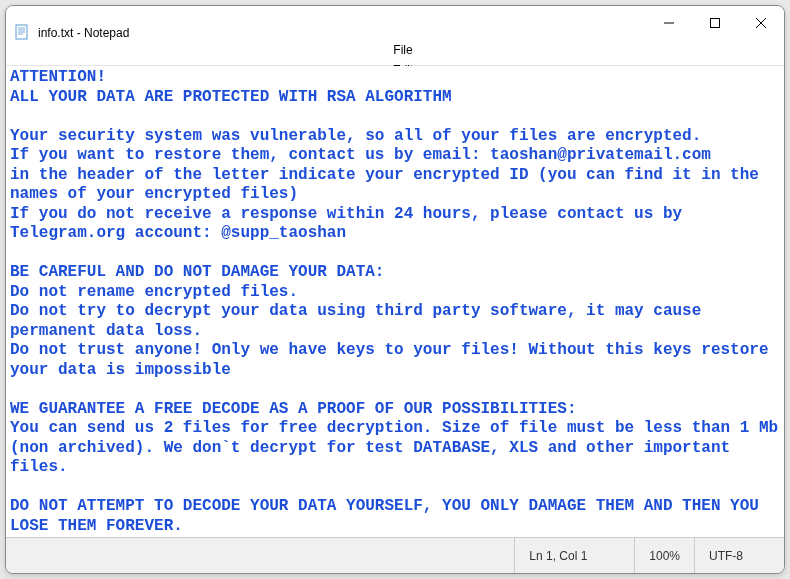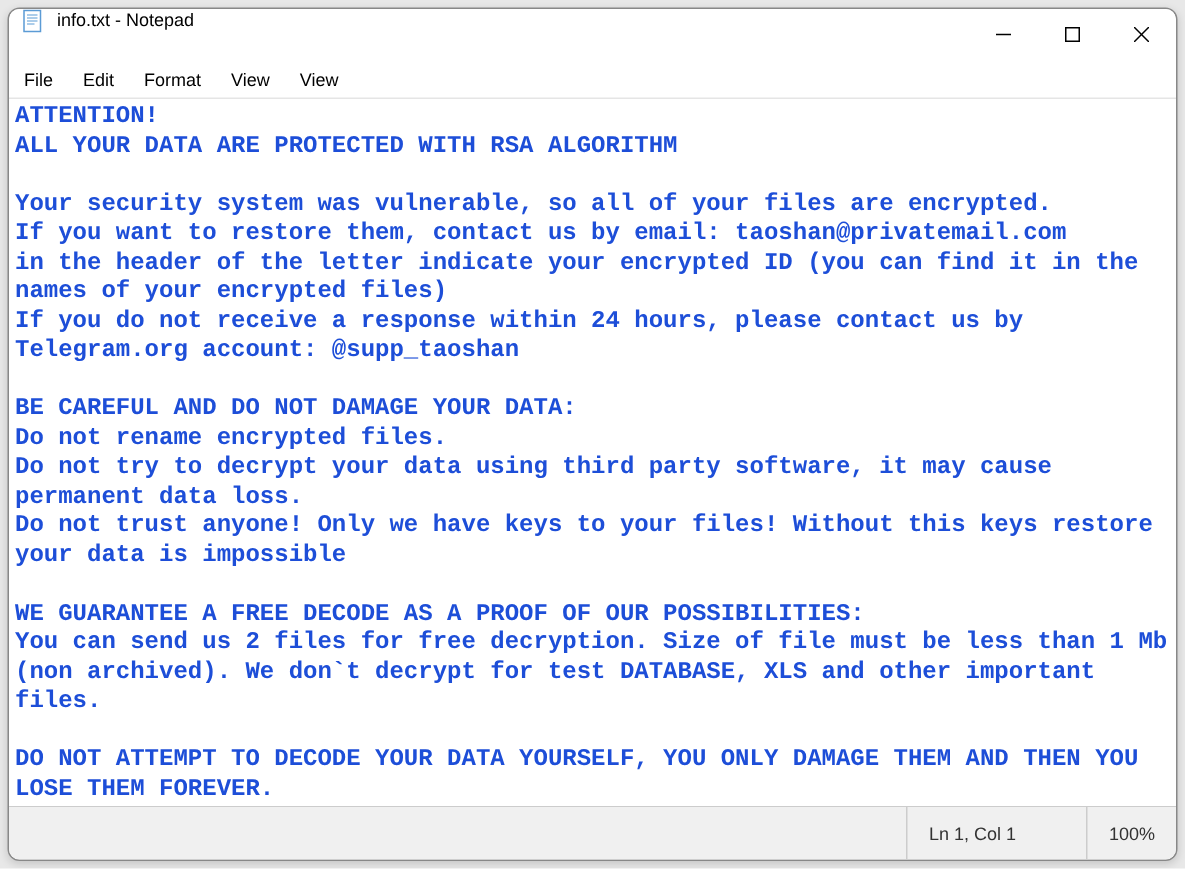--- a/index.html
+++ b/index.html
@@ -25,21 +25,21 @@
       border: 1px solid #888;
       border-radius: 8px;
       display: flex;
       flex-direction: column;
       overflow: hidden;
       box-shadow: 0 2px 6px rgba(0,0,0,0.15);
     }
     .titlebar {
       height: 34px;
       display: flex;
-      align-items: flex-start;
+      align-items: flex-end;
       background: #ffffff;
       padding-left: 8px;
     }
     .titlebar-icon {
       width: 16px;
       height: 16px;
       margin-right: 8px;
       display: flex;
       align-items: center;
       justify-content: center;
@@ -60,23 +60,24 @@
       align-items: center;
       justify-content: center;
       cursor: pointer;
       font-size: 12px;
       color: #000;
     }
     .menubar {
       height: 26px;
       display: flex;
       align-items: center;
-      padding-left: 0;
+      padding-left: 16px;
       background: #ffffff;
       border-bottom: 1px solid #e5e5e5;
+      flex-direction: column;
     }
     .menu-item {
       padding: 3px 10px;
       font-size: 12px;
       color: #000;
       cursor: pointer;
     }
     .text-area {
       flex: 1;
       padding: 2px 4px;
@@ -171,14 +172,15 @@
 WE GUARANTEE A FREE DECODE AS A PROOF OF OUR POSSIBILITIES:
 You can send us 2 files for free decryption. Size of file must be less than 1 Mb (non archived). We don`t decrypt for test DATABASE, XLS and other important files.
 
 DO NOT ATTEMPT TO DECODE YOUR DATA YOURSELF, YOU ONLY DAMAGE THEM AND THEN YOU LOSE THEM FOREVER.
 AFTER DECRYPTION YOUR SYSTEM WILL RETURN TO A FULLY NORMALLY AND OPERATIONAL CONDITION!</div>
 
   <div class="statusbar">
     <div class="status-spacer"></div>
     <div class="status-cell" style="min-width:120px">Ln 1, Col 1</div>
     <div class="status-cell" style="min-width:50px">100%</div>
+    <div class="status-cell" style="min-width:90px">UTF-8</div>
   </div>
 </div>
 
 </body></html>

